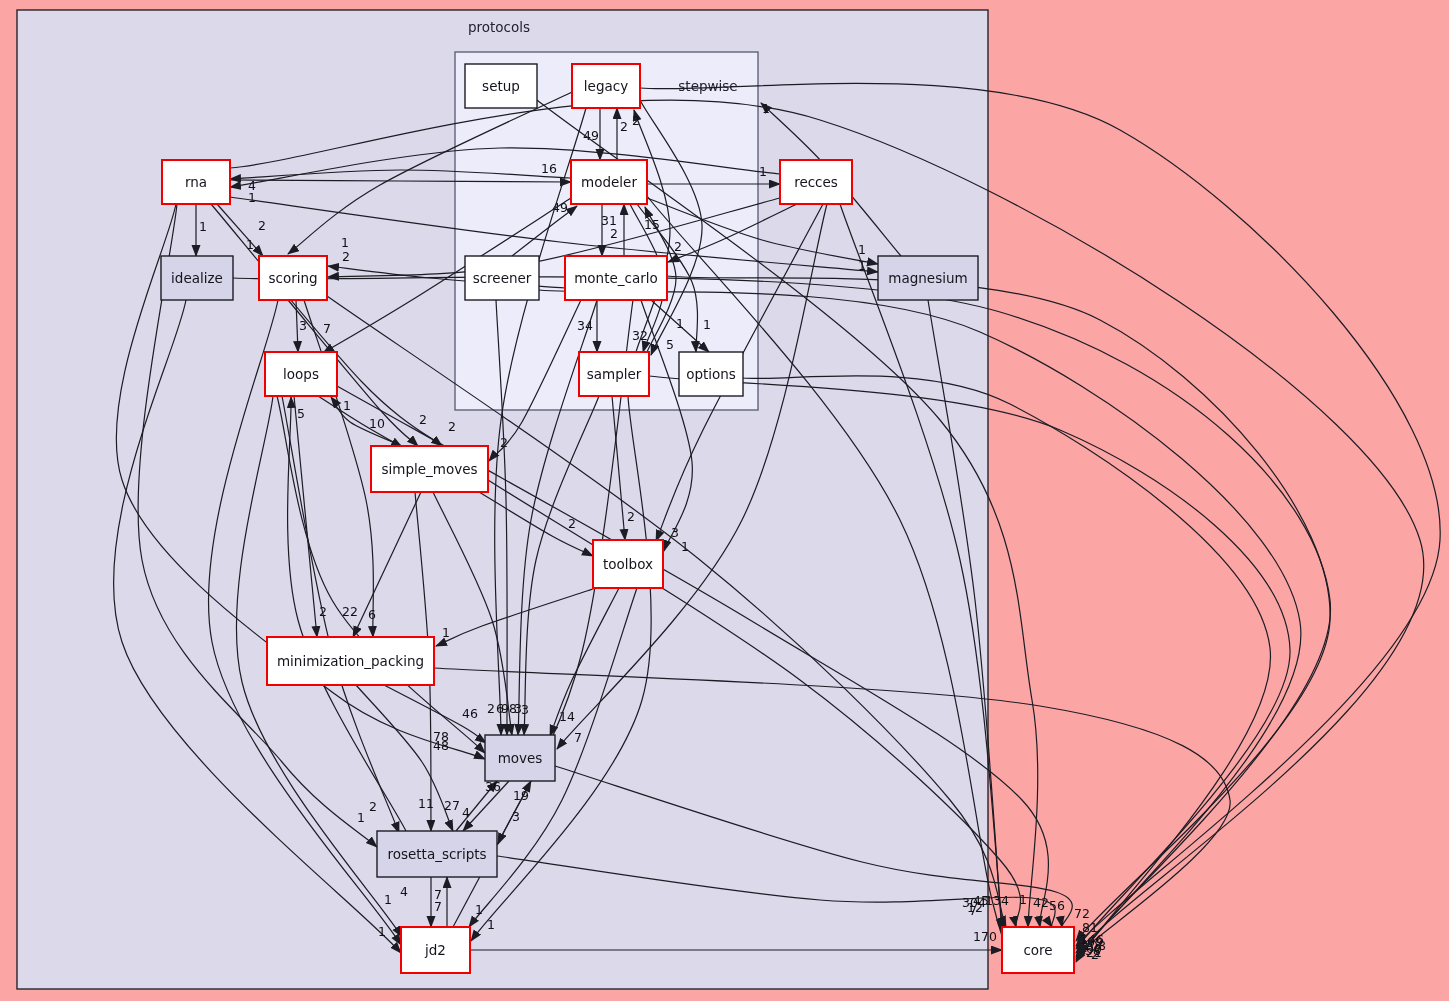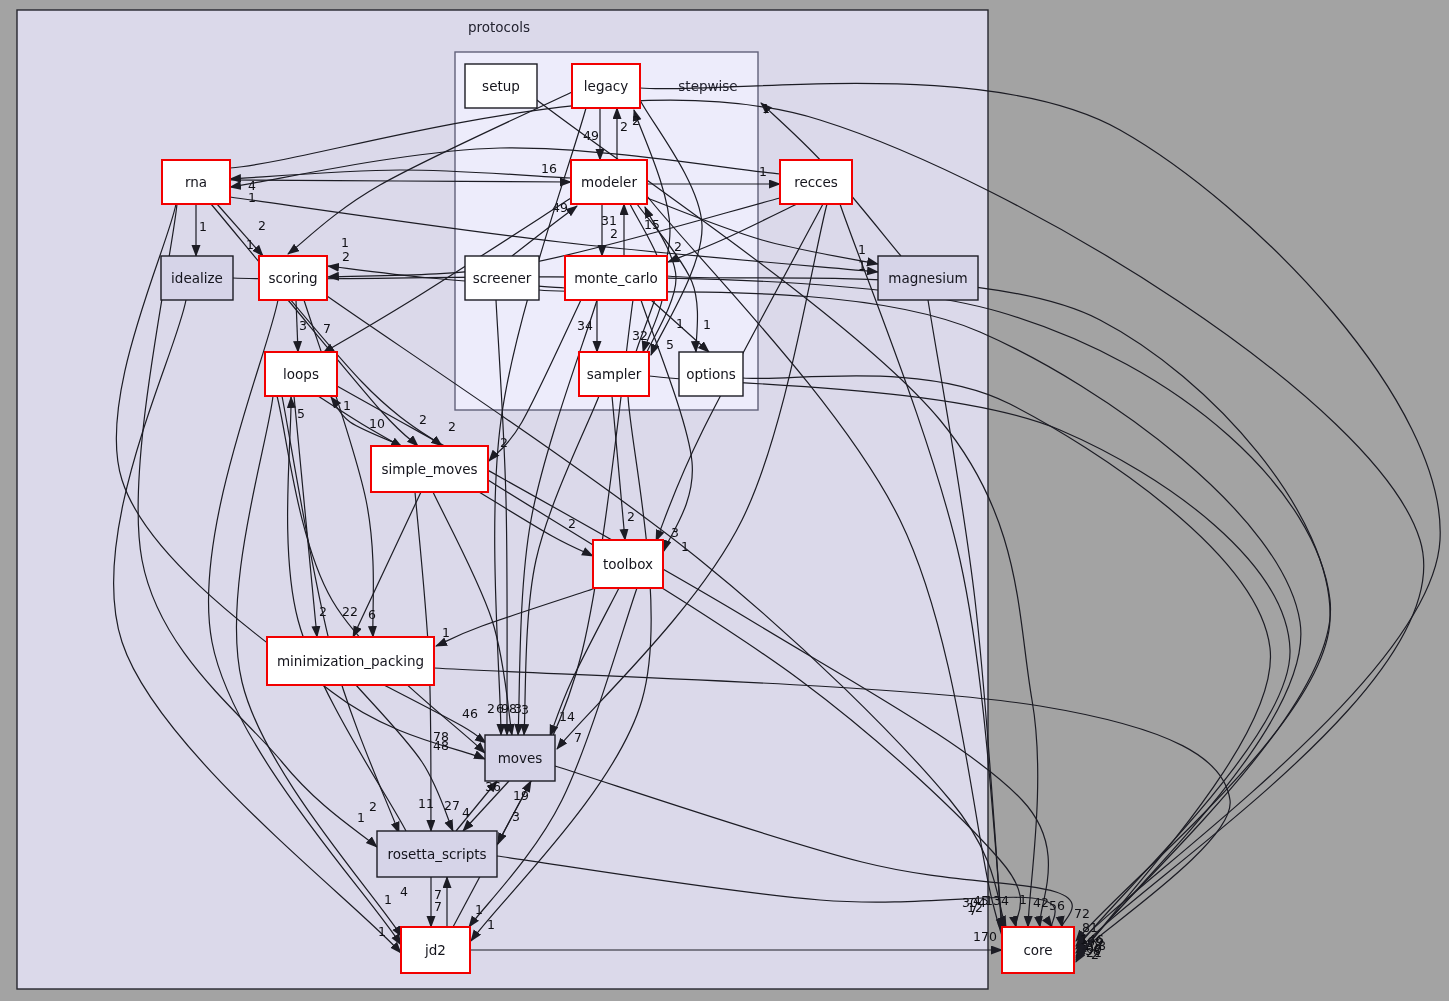--- a/index.html
+++ b/index.html
@@ -1,16 +1,16 @@
 <!DOCTYPE html>
 <html><head>
 <meta charset="utf-8">
 <style>
   html,body{margin:0;padding:0;background:#ffffff;}
-  .stage{position:relative;width:1449px;height:1001px;background:#a3a3a3;overflow:hidden;}
+  .stage{position:relative;width:1449px;height:1001px;background:#fca5a5;overflow:hidden;}
   svg text{font-family:"DejaVu Sans", sans-serif;}
   .node-label{font-size:13.5px;fill:#14141c;text-anchor:middle;}
   .edge-label{font-size:12.5px;fill:#101015;text-anchor:middle;}
   .cluster-label{font-size:13.5px;fill:#232330;text-anchor:middle;}
   .edge-path{fill:none;stroke:#1c1c24;stroke-width:1.2px;}
 </style>
 </head>
 <body>
 
 <div class="stage">

